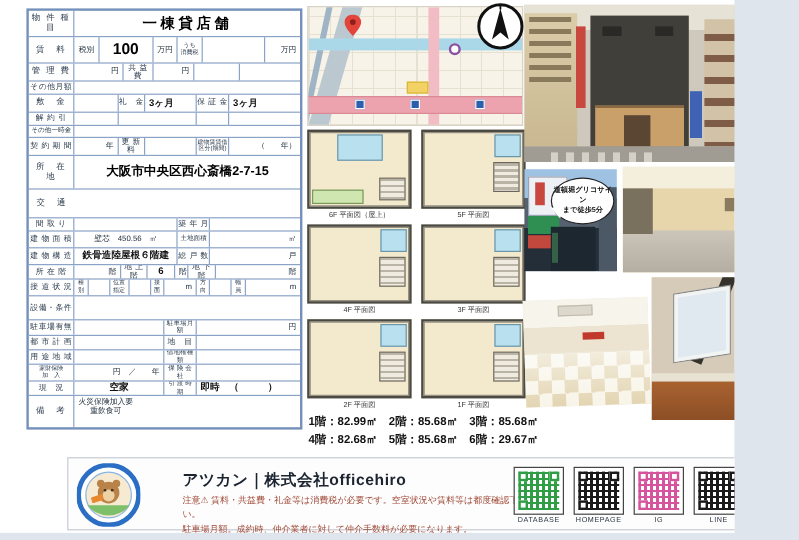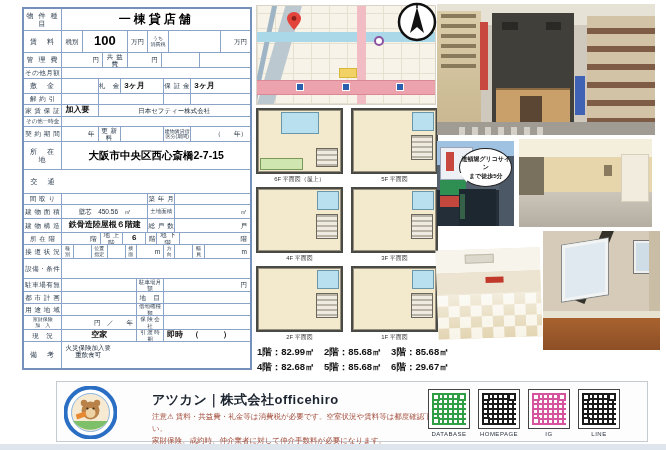--- a/index.html
+++ b/index.html
@@ -1,18 +1,18 @@
 <!DOCTYPE html>
 <html><head>
 <meta charset="utf-8">
 <style>
   html,body{margin:0;padding:0}
   body{width:666px;height:450px;background:#dfe5ec;overflow:hidden;
        font-family:"Liberation Sans","DejaVu Sans",sans-serif;color:#1f2a36}
-  .page{position:relative;width:666px;height:444px;background:#ffffff;overflow:hidden}
+  .page{position:relative;width:612px;height:444px;background:#ffffff;overflow:hidden}
 
   
   .ptable{position:absolute;left:22px;top:7px;width:230px;background:#fff;
           border:2px solid #7590ba;box-sizing:border-box}
   .trow{display:flex;width:100%;border-bottom:1px solid #8ba3c7;box-sizing:border-box}
   .trow:last-child{border-bottom:none}
   .tcell{border-right:1px solid #8ba3c7;box-sizing:border-box;display:flex;align-items:center;
          justify-content:center;overflow:hidden;line-height:1.1;white-space:pre-line;text-align:center;
          color:#22303e}
   .tcell:last-child{border-right:none}
@@ -190,25 +190,20 @@
         <div class="tcell lbl2" style="width: 12%;">保 証 金</div>
         <div class="tcell val left" style="width: 26%;">3ヶ月</div>
       </div>
       <div class="trow" style="height: 11px;">
         <div class="tcell lbl2" style="width: 17%;">解 約 引</div>
         <div class="tcell" style="width: 16%;"></div>
         <div class="tcell" style="width: 29%;"></div>
         <div class="tcell" style="width: 12%;"></div>
         <div class="tcell" style="width: 26%;"></div>
       </div>
-      <div class="trow" style="height: 12px;">
-        <div class="tcell lbl2" style="width: 17%;">家 賃 保 証</div>
-        <div class="tcell val left" style="width: 16%;">加入要</div>
-        <div class="tcell sm" style="width: 67%;">日本セフティー株式会社</div>
-      </div>
       <div class="trow" style="height: 10px;">
         <div class="tcell tiny" style="width: 17%;">その他一時金</div>
         <div class="tcell" style="width: 83%;"></div>
       </div>
       <div class="trow" style="height: 15px;">
         <div class="tcell lbl2" style="width: 17%;">契 約 期 間</div>
         <div class="tcell sm right" style="width: 16%;">年</div>
         <div class="tcell lbl2" style="width: 10%;">更 新 料</div>
         <div class="tcell" style="width: 19%;"></div>
         <div class="tcell tiny2" style="width: 12%;">建物賃貸借
@@ -448,21 +443,21 @@
       <circle cx="33" cy="17" r="3.2" fill="#b98249"></circle>
       <circle cx="26.5" cy="24.5" r="9" fill="#b98249"></circle>
       <circle cx="26.5" cy="27" r="5" fill="#ecd2a4"></circle>
       <circle cx="23.5" cy="22.5" r="1.1" fill="#3a2a18"></circle>
       <circle cx="29.5" cy="22.5" r="1.1" fill="#3a2a18"></circle>
       <rect x="12" y="27" width="10" height="5" rx="1" fill="#e88830" transform="rotate(-18 17 29)"></rect>
     </svg>
     <div class="brand">アツカン｜株式会社officehiro</div>
     <div class="notes">
       <div>注意⚠ 賃料・共益費・礼金等は消費税が必要です。空室状況や賃料等は都度確認下さい。</div>
-      <div>家財保険。成約時、仲介業者に対して仲介手数料が必要になります。</div>
+      <div>駐車場月額。成約時、仲介業者に対して仲介手数料が必要になります。</div>
     </div>
     <div class="qrs">
         <div class="qrcell">
           <div class="qrbox">
             <div class="qrin" style="--qc: #2f9e44;">
               <div class="qrf3" style="--qc: #2f9e44;"></div>
             </div>
           </div>
           <div class="qrlabel">DATABASE</div>
         </div>

